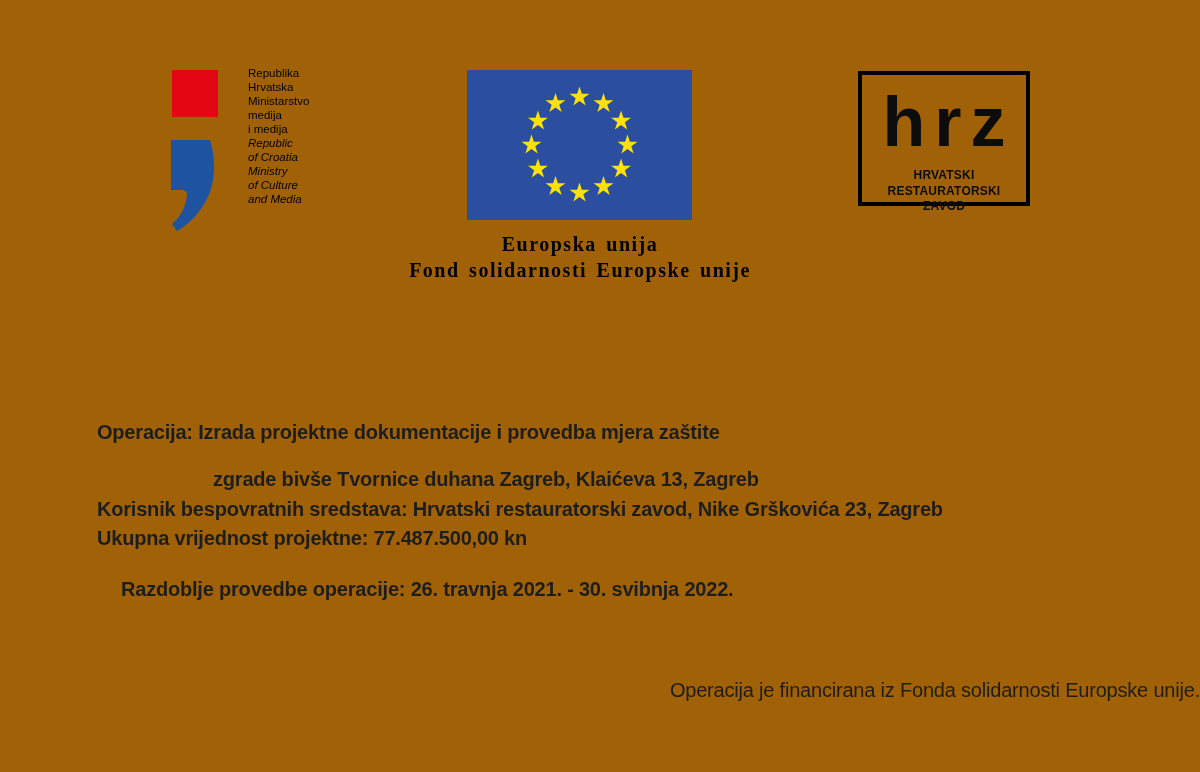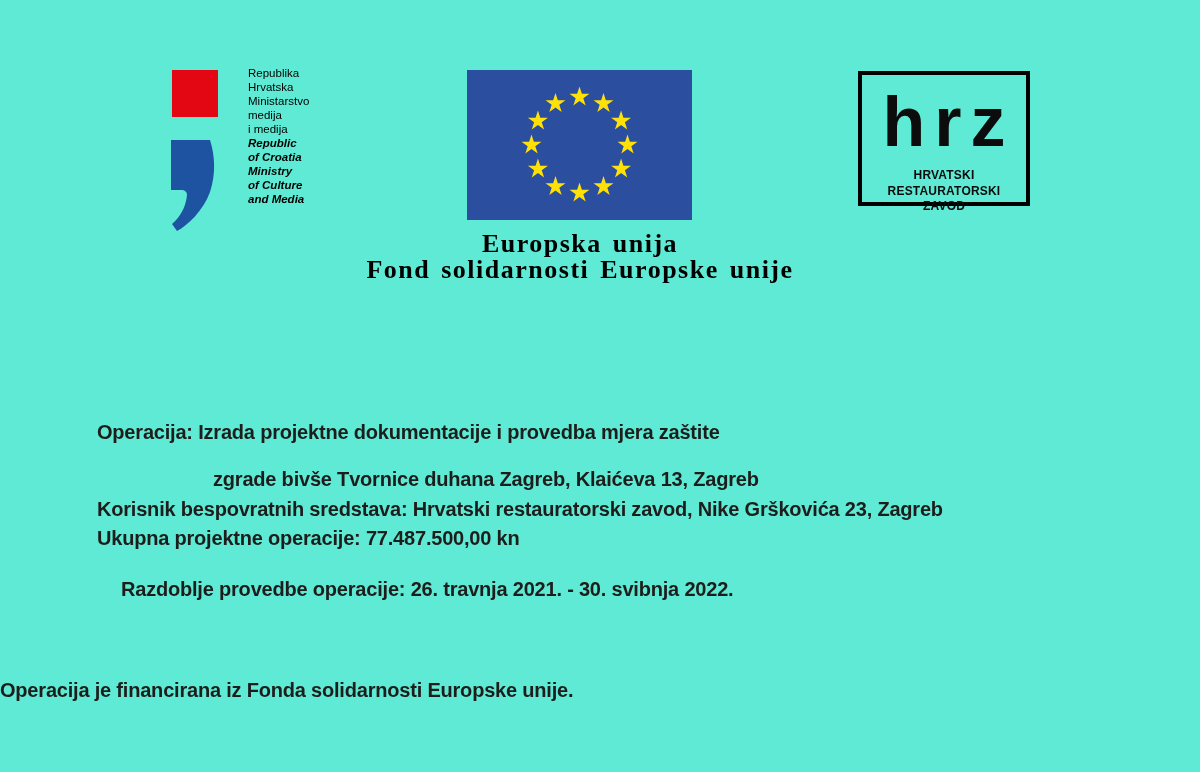--- a/index.html
+++ b/index.html
@@ -1,49 +1,49 @@
 <!DOCTYPE html>
 <html><head>
 <meta charset="utf-8">
 <style>
   html, body { margin: 0; padding: 0; background: #ffffff; }
   #canvas {
     position: relative;
     width: 1200px;
     height: 772px;
-    background: #5eead4;
+    background: #a16207;
     overflow: hidden;
     font-family: "Liberation Sans", sans-serif;
     color: #1d1d1b;
   }
 
   
   #ministry-logo { position: absolute; left: 0; top: 0; }
   #min-red-square {
     position: absolute; left: 172px; top: 70px;
     width: 46px; height: 47px; background: #e30613;
   }
   #min-comma { position: absolute; left: 170px; top: 140px; width: 46px; height: 91px; }
   #min-comma path { fill: #1d53a0; }
   #min-text {
     position: absolute; left: 248px; top: 66px;
     font-size: 11.5px; line-height: 14px; color: #000000;
     font-weight: 400;
   }
-  #min-text .en { font-style: italic; font-weight: bold; }
+  #min-text .en { font-style: italic; }
 
   
   #eu-flag { position: absolute; left: 467px; top: 70px; width: 225px; height: 150px; }
   #eu-flag rect { fill: #2b4e9e; }
   #eu-flag path, #eu-flag use { fill: #ffe10a; }
   #eu-caption {
     position: absolute; left: 330px; top: 231px; width: 500px;
     text-align: center;
     font-family: "Liberation Serif", serif;
-    font-weight: 700; font-size: 26px; line-height: 26px;
+    font-weight: 700; font-size: 20px; line-height: 26px;
     letter-spacing: 1.5px; word-spacing: 3px; color: #000000;
     white-space: nowrap;
   }
 
   
   #hrz-box {
     position: absolute; left: 858px; top: 71px;
     width: 172px; height: 135px;
     border: 4.5px solid #000000; box-sizing: border-box;
     text-align: center;
@@ -65,22 +65,22 @@
     font-size: 20px; line-height: 23px; font-weight: 700;
     letter-spacing: -0.2px; color: #1d1d1b; white-space: nowrap;
   }
   #op-line1 { top: 397px; margin-top: 24px; }
   #op-line2 { top: 427px; left: 213px; margin-top: 41px; }
   #beneficiary { top: 498px; }
   #total-value { top: 527px; }
   #period { top: 578px; margin-left: 24px; }
   #footer-note {
     position: absolute; left: 0; top: 679px; width: 1200px;
-    text-align: left;
-    font-size: 20px; line-height: 23px; font-weight: 700;
+    text-align: right;
+    font-size: 20px; line-height: 23px; font-weight: 400;
     letter-spacing: -0.2px; color: #1d1d1b;
   }
 </style>
 </head>
 <body>
 
 <div id="canvas">
 
   <div id="ministry-logo">
     <div id="min-red-square"></div>
@@ -131,17 +131,17 @@
     <div id="hrz-name">
       <div>HRVATSKI</div>
       <div>RESTAURATORSKI</div>
       <div>ZAVOD</div>
     </div>
   </div>
 
   <div id="op-line1" class="body-line">Operacija: Izrada projektne dokumentacije i provedba mjera zaštite</div>
   <div id="op-line2" class="body-line">zgrade bivše Tvornice duhana Zagreb, Klaićeva 13, Zagreb</div>
   <div id="beneficiary" class="body-line">Korisnik bespovratnih sredstava: Hrvatski restauratorski zavod, Nike Grškovića 23, Zagreb</div>
-  <div id="total-value" class="body-line">Ukupna projektne operacije: 77.487.500,00 kn</div>
+  <div id="total-value" class="body-line">Ukupna vrijednost projektne: 77.487.500,00 kn</div>
   <div id="period" class="body-line">Razdoblje provedbe operacije: 26. travnja 2021. - 30. svibnja 2022.</div>
   <div id="footer-note">Operacija je financirana iz Fonda solidarnosti Europske unije.</div>
 
 </div>
 
 </body></html>

